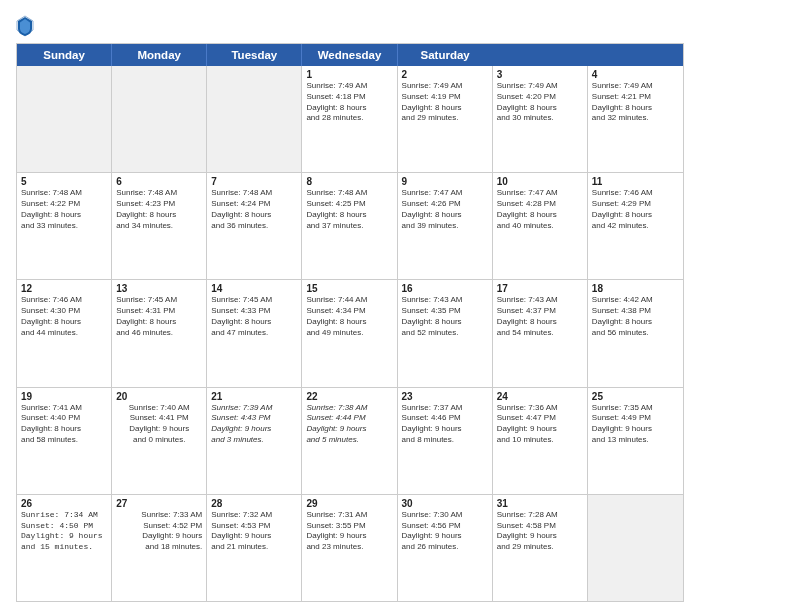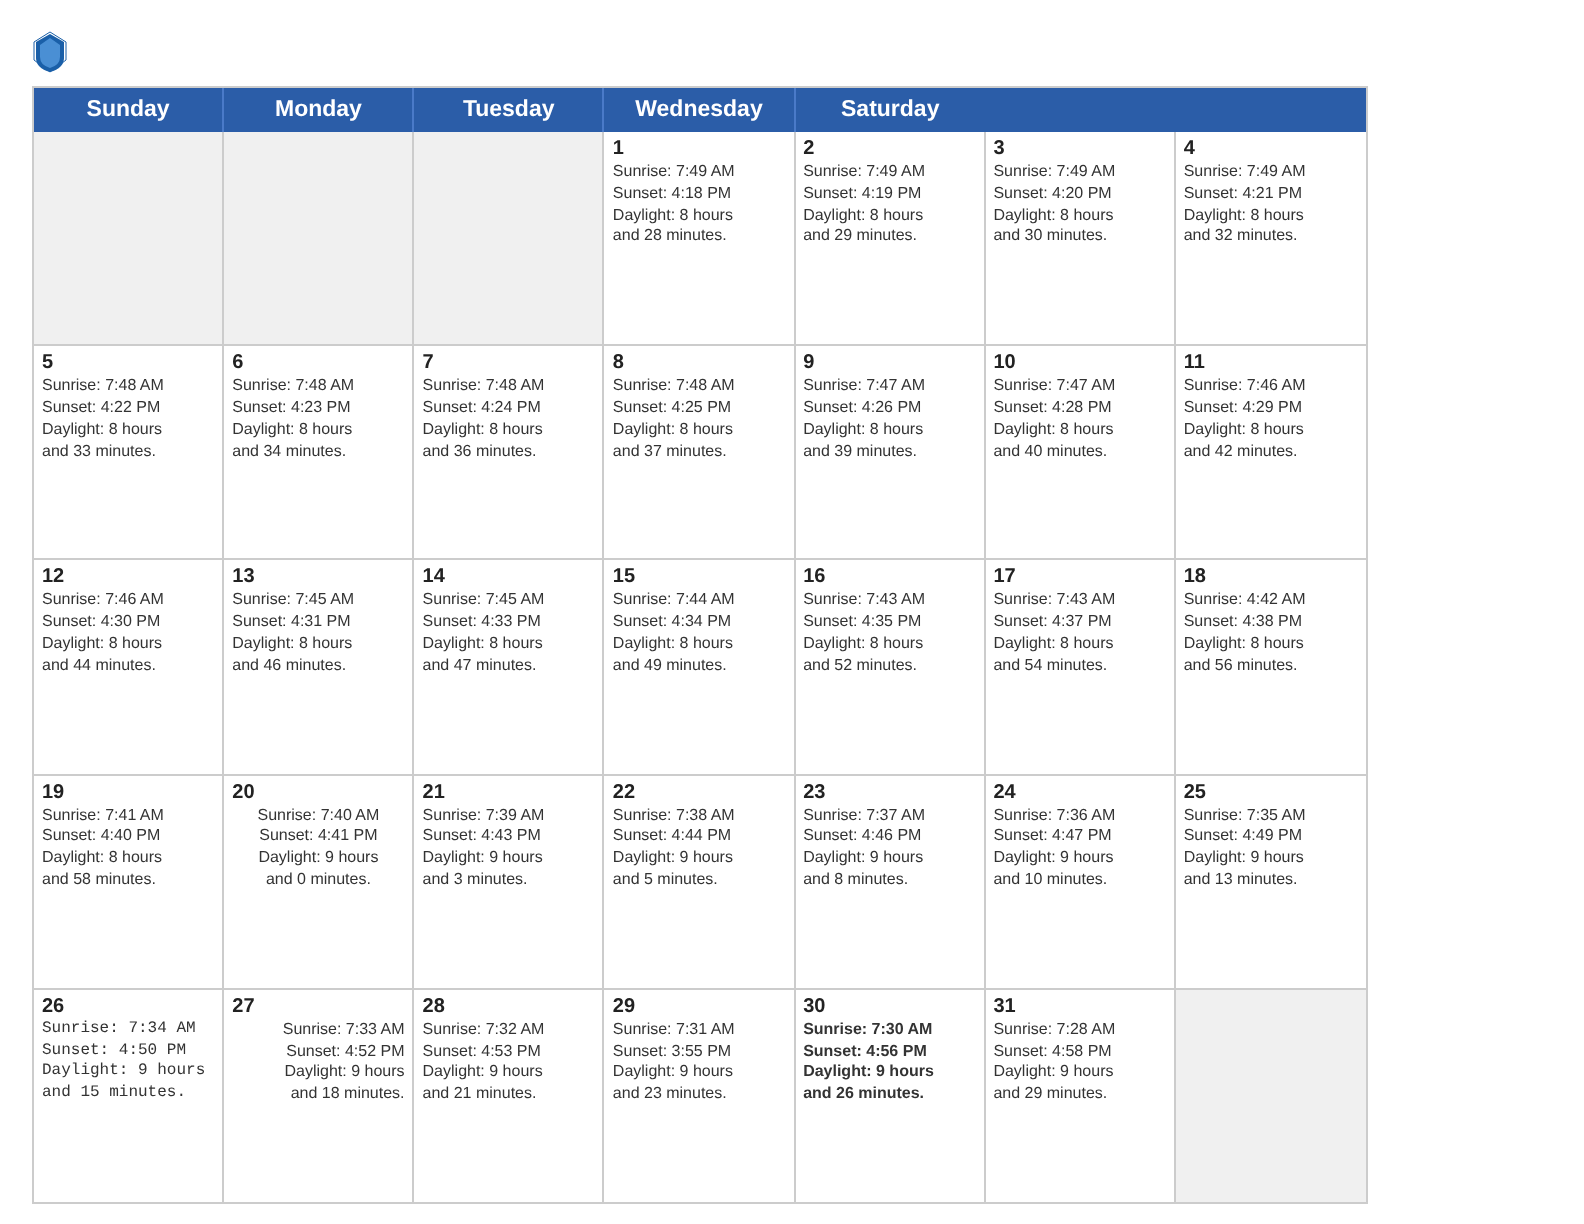--- a/index.html
+++ b/index.html
@@ -293,28 +293,28 @@
           </div>
           <div class="cal-cell">
             <span class="day-num">20</span>
             <div class="cell-text" style="white-space: pre-line; text-align: center;">Sunrise: 7:40 AM
 Sunset: 4:41 PM
 Daylight: 9 hours
 and 0 minutes.</div>
           </div>
           <div class="cal-cell">
             <span class="day-num">21</span>
-            <div class="cell-text" style="white-space: pre-line;">Sunrise: 7:39 AM
+            <div class="cell-text" style="white-space: pre-line; font-style: italic;">Sunrise: 7:39 AM
 Sunset: 4:43 PM
 Daylight: 9 hours
 and 3 minutes.</div>
           </div>
           <div class="cal-cell">
             <span class="day-num">22</span>
-            <div class="cell-text" style="white-space: pre-line;">Sunrise: 7:38 AM
+            <div class="cell-text" style="white-space: pre-line; font-style: italic;">Sunrise: 7:38 AM
 Sunset: 4:44 PM
 Daylight: 9 hours
 and 5 minutes.</div>
           </div>
           <div class="cal-cell">
             <span class="day-num">23</span>
             <div class="cell-text" style="white-space: pre-line;">Sunrise: 7:37 AM
 Sunset: 4:46 PM
 Daylight: 9 hours
 and 8 minutes.</div>
@@ -358,21 +358,21 @@
           </div>
           <div class="cal-cell">
             <span class="day-num">29</span>
             <div class="cell-text" style="white-space: pre-line;">Sunrise: 7:31 AM
 Sunset: 3:55 PM
 Daylight: 9 hours
 and 23 minutes.</div>
           </div>
           <div class="cal-cell">
             <span class="day-num">30</span>
-            <div class="cell-text" style="white-space: pre-line; font-weight: bold;">Sunrise: 7:30 AM
+            <div class="cell-text" style="white-space: pre-line;">Sunrise: 7:30 AM
 Sunset: 4:56 PM
 Daylight: 9 hours
 and 26 minutes.</div>
           </div>
           <div class="cal-cell">
             <span class="day-num">31</span>
             <div class="cell-text" style="white-space: pre-line;">Sunrise: 7:28 AM
 Sunset: 4:58 PM
 Daylight: 9 hours
 and 29 minutes.</div>

